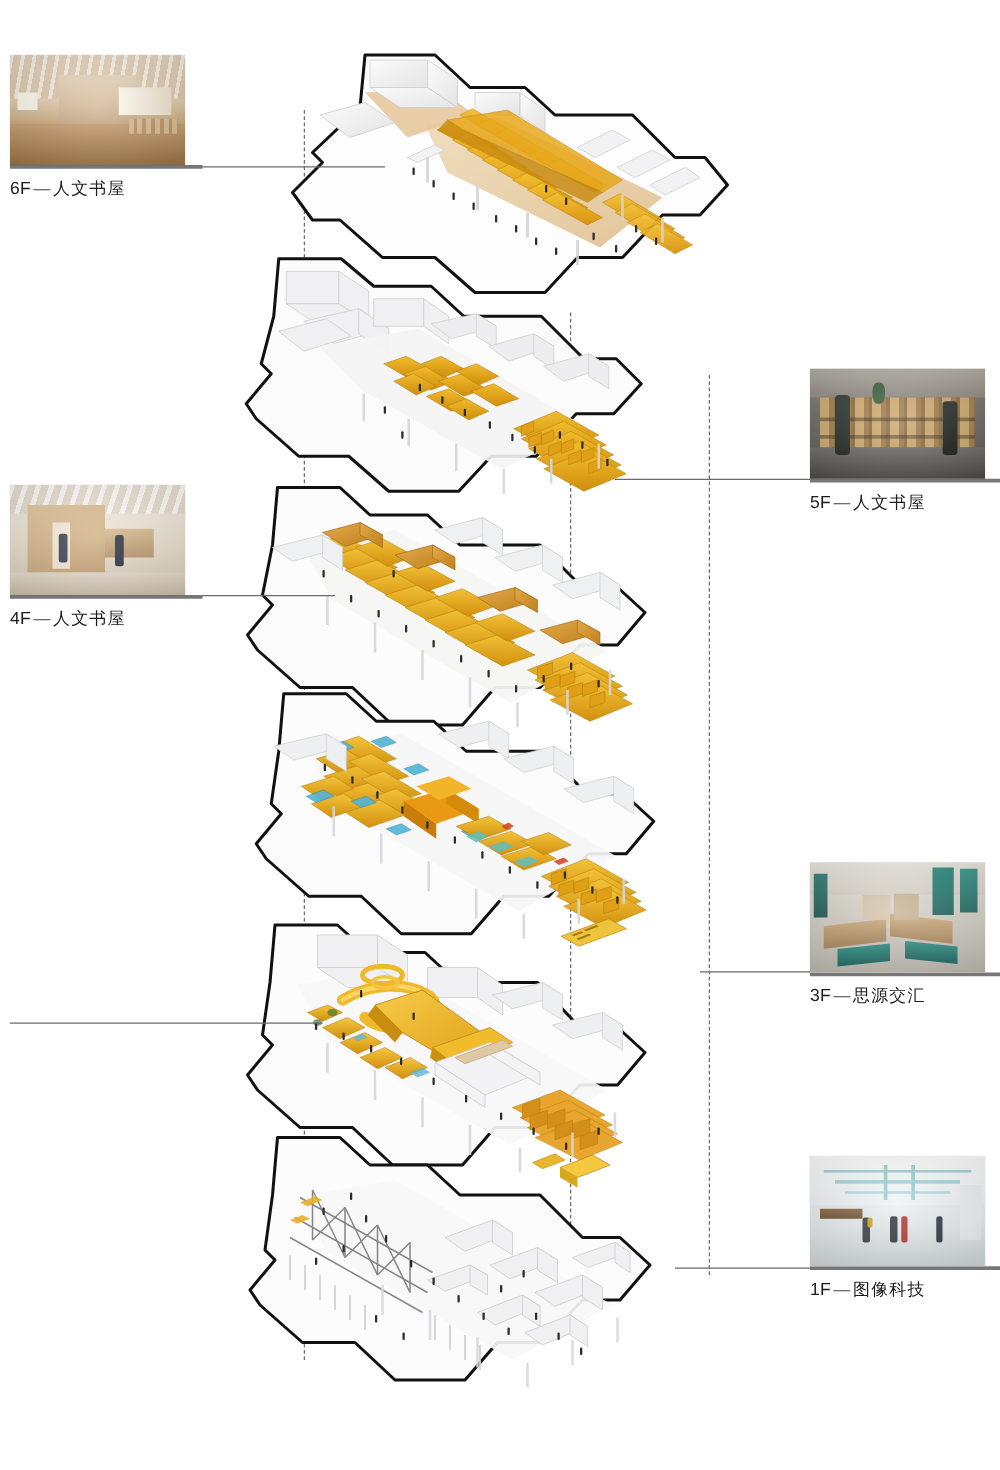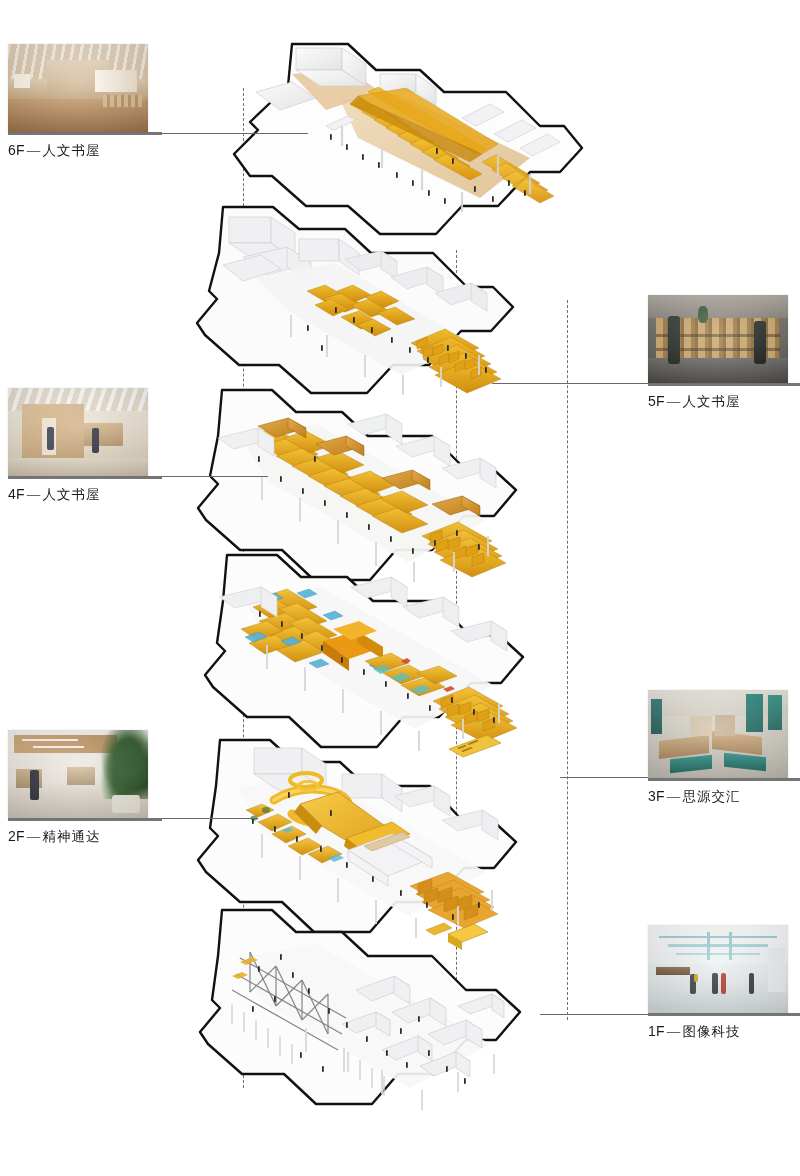--- a/index.html
+++ b/index.html
@@ -767,46 +767,20 @@
       <div style="position:absolute;left:30%;top:30%;width:16%;height:22%;background:#d8c7ae;"></div>
       <div style="position:absolute;left:48%;top:28%;width:14%;height:24%;background:#c9b395;"></div>
       <div class="vign"></div>
     </div>
     <div class="thumb-rule"></div>
     <div class="cap">
       <b>3F</b><span class="dash">—</span><span class="cn">思源交汇</span>
     </div>
   </div>
 
-  <div class="callout" style="left:8px;top:730px;">
-    <div class="thumb">
-      <div class="sky" style="background:linear-gradient(180deg,#f7f4ee 0%,#ece7de 50%,#ddd7cc 100%);"></div>
-      <div style="position:absolute;left:4%;top:6%;width:74%;height:20%;
-            background:linear-gradient(100deg,#d0a878,#b88e5c);"></div>
-      <div style="position:absolute;left:10%;top:10%;width:40%;height:3%;background:#fdf8ee;"></div>
-      <div style="position:absolute;left:18%;top:18%;width:36%;height:3%;background:#fdf8ee;"></div>
-      <div style="position:absolute;left:0;top:62%;width:100%;height:38%;
-            background:linear-gradient(180deg,#e6e0d5,#cdc6ba);"></div>
-      <div style="position:absolute;left:6%;top:44%;width:18%;height:22%;
-            background:linear-gradient(180deg,#cbb48f,#a88f68);"></div>
-      <div style="position:absolute;left:42%;top:42%;width:20%;height:20%;
-            background:linear-gradient(180deg,#d2bc97,#ad9470);"></div>
-      <div style="position:absolute;left:16%;top:46%;width:6%;height:34%;background:#2b2f38;border-radius:2px;"></div>
-      <div style="position:absolute;left:64%;top:0%;width:36%;height:78%;
-            background:radial-gradient(ellipse at 60% 40%, #2f5a2b 0 32%, rgba(47,90,43,0) 66%),
-                       radial-gradient(ellipse at 80% 62%, #24471f 0 26%, rgba(36,71,31,0) 62%),
-                       radial-gradient(ellipse at 48% 70%, #356b2e 0 24%, rgba(53,107,46,0) 60%);"></div>
-      <div style="position:absolute;left:74%;top:74%;width:20%;height:20%;background:#e9e5dc;border-radius:3px;"></div>
-      <div class="vign"></div>
-    </div>
-    <div class="thumb-rule"></div>
-    <div class="cap">
-      <b>2F</b><span class="dash">—</span><span class="cn">精神通达</span>
-    </div>
-  </div>
 
   <div class="callout" style="left:648px;top:925px;">
     <div class="thumb">
       <div class="sky" style="background:linear-gradient(180deg,#f4f7f8 0%,#e8edef 55%,#dde4e7 100%);"></div>
       <div style="position:absolute;left:0;top:0;width:100%;height:44%;
             background:linear-gradient(180deg,#ffffff,#eef3f5);"></div>
       <div style="position:absolute;left:8%;top:12%;width:84%;height:2.5%;background:#9fd0d6;"></div>
       <div style="position:absolute;left:14%;top:22%;width:72%;height:2.5%;background:#a9d6db;"></div>
       <div style="position:absolute;left:20%;top:32%;width:60%;height:2.5%;background:#b5dce0;"></div>
       <div style="position:absolute;left:42%;top:8%;width:2%;height:32%;background:#9fd0d6;"></div>

